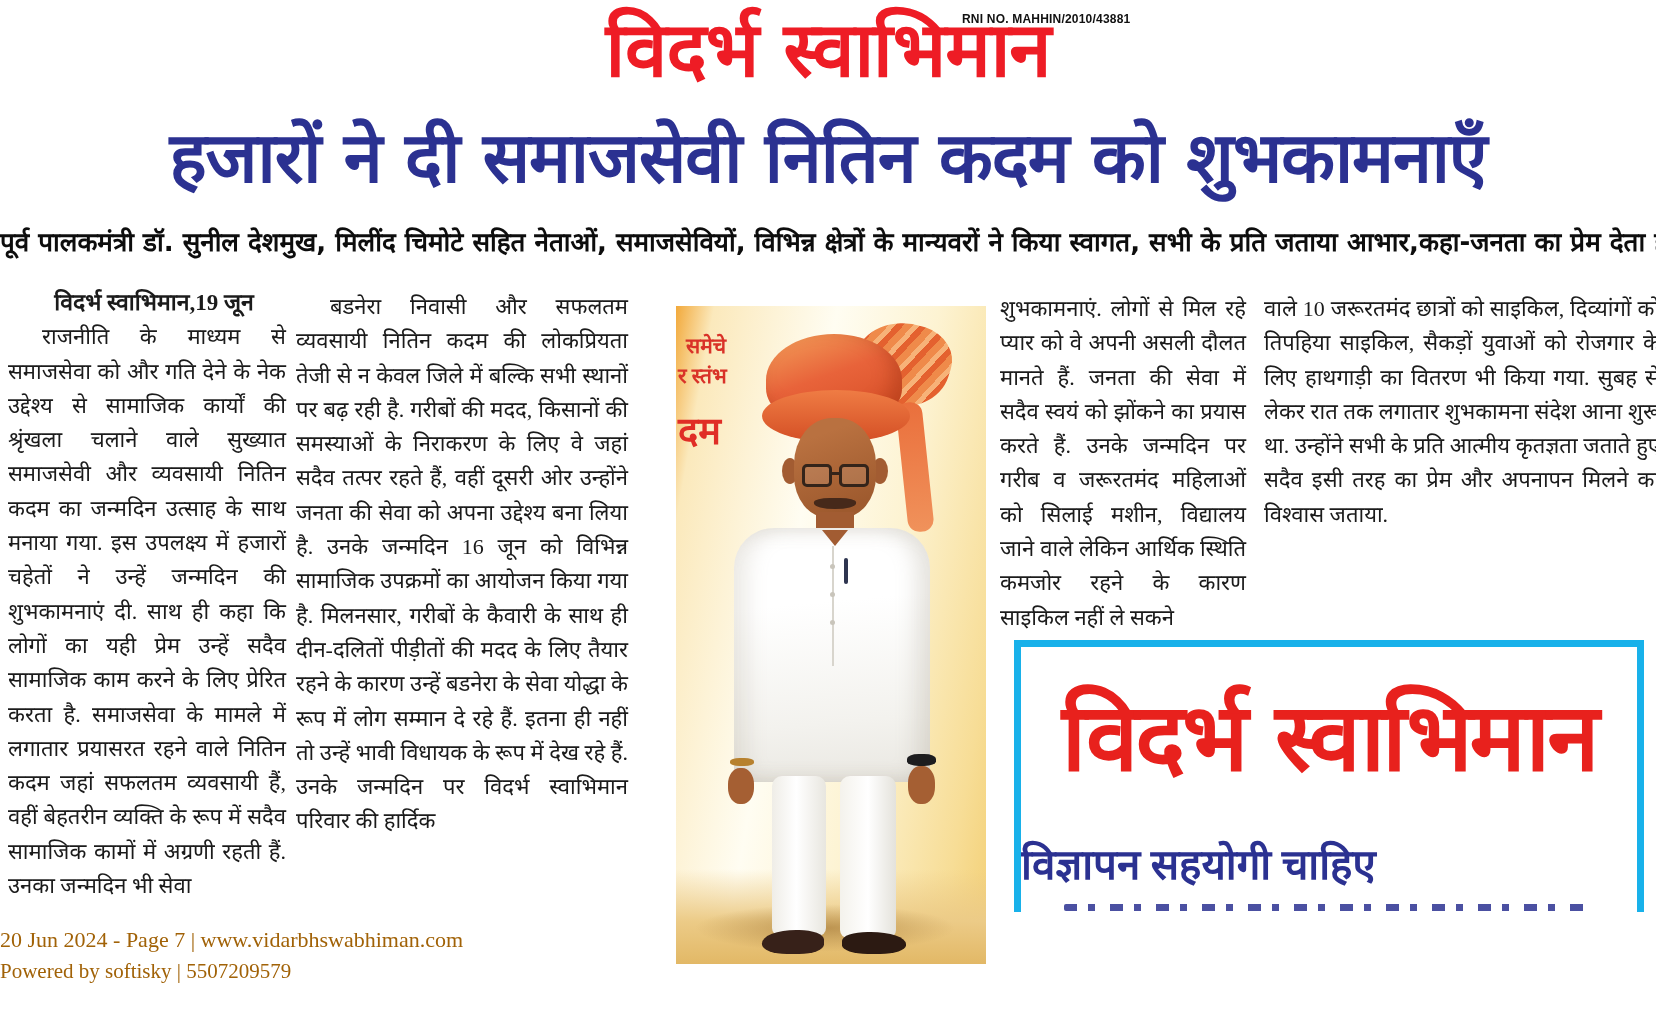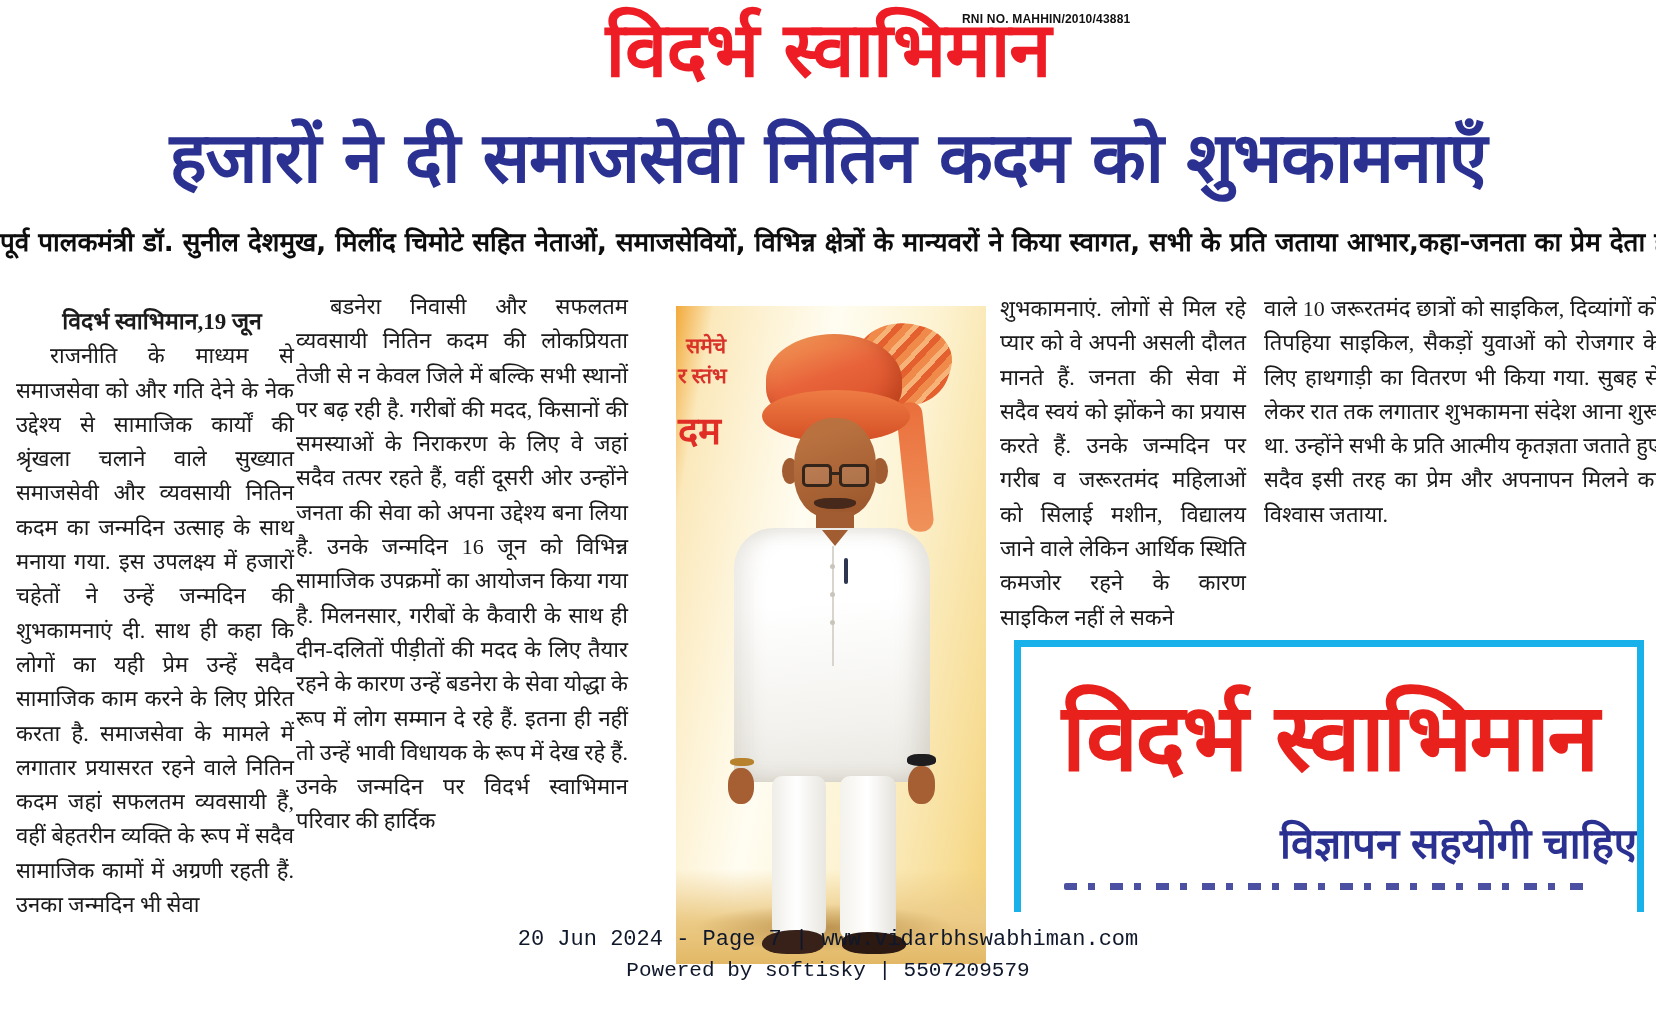--- a/index.html
+++ b/index.html
@@ -32,21 +32,21 @@
     font-size:26px; font-weight:700; line-height:48px; color:#0d0d0d;
     font-family:"DejaVu Sans", sans-serif;
   }
   
   .col {
     position:absolute; top:286px; color:#1b1b1b;
     font-size:22px; line-height:34.3px; text-align:justify;
   }
   .col .dateline { font-weight:700; text-align:center; padding-left:14px; font-size:23px; }
   .col p.indent { text-indent:34px; }
-  .col1 { left:16px;    width:278px;margin-top:19px; }
+  .col1 { left:8px;    width:278px; }
   .col2 { left:296px;  width:332px; top:290px; }
   .col3 { left:1000px; width:246px; top:292px; }
   .col4 { left:1264px; width:396px; top:292px; }
   
   .photo {
     position:absolute; left:676px; top:306px; width:310px; height:658px;
     overflow:hidden; background:
       linear-gradient(100deg, #f2a93b 0%, #fbe9bc 9%, #fffdf2 38%, #fdf3d2 62%, #f7dd96 88%, #f3cf74 100%);
   }
   .photo .ground {
@@ -106,31 +106,31 @@
   
   .ad-box {
     position:absolute; left:1014px; top:640px; width:630px; height:272px;
     border:7px solid #18b1ea; border-bottom:none; background:#ffffff; overflow:hidden;
   }
   .ad-title {
     margin-top:16px; text-align:center; font-size:94px; line-height:150px;
     font-weight:800; color:#e8211d; font-family:"DejaVu Sans", sans-serif; letter-spacing:-3px;
   }
   .ad-tagline {
-    margin-top:6px; text-align:right; font-size:42px; line-height:50px;
-    font-weight:700; color:#2b3191; font-family:Liberation Sans, sans-serif;
+    margin-top:27px; text-align:left; font-size:42px; line-height:50px;
+    font-weight:700; color:#2b3191; font-family:Liberation Serif, serif;
   }
   .ad-clip {
     margin:14px auto 0; width:86%; height:7px;
     background:repeating-linear-gradient(90deg, #2b3191 0 13px, transparent 13px 24px, #2b3191 24px 31px, transparent 31px 46px);
     opacity:.85; border-radius:2px;
   }
   
-  .footer { position:absolute; left:0; right:0; top:924px; text-align:center;
-    font-family:Liberation Mono, monospace; color:#0f172a; }
+  .footer { position:absolute; left:0; right:0; top:924px; text-align:left;
+    font-family:Liberation Serif, serif; color:#a16207; }
   .footer .f1 { font-size:22px; line-height:32px; }
   .footer .f2 { font-size:21px; line-height:30px; }
 </style>
 </head>
 <body>
 
 <div class="page">
 
   <div class="masthead-title">विदर्भ स्वाभिमान</div>
   <div class="rni">RNI NO. MAHHIN/2010/43881</div>

